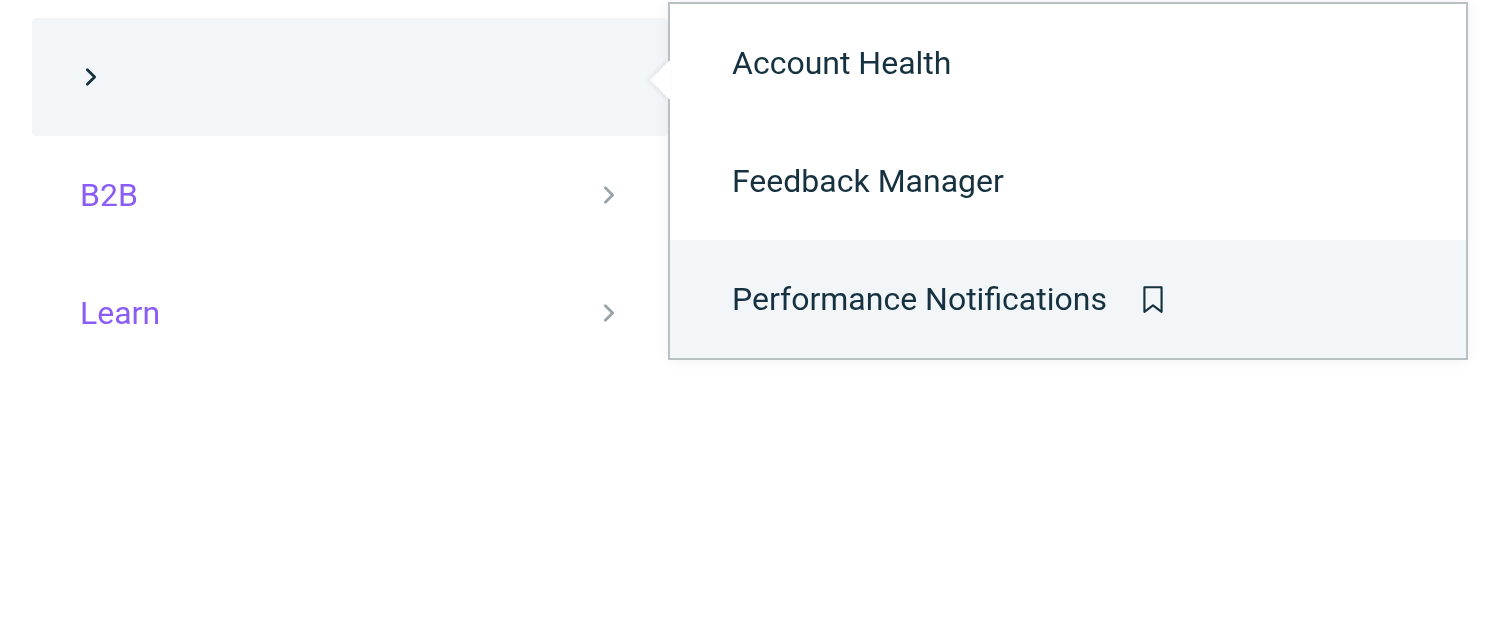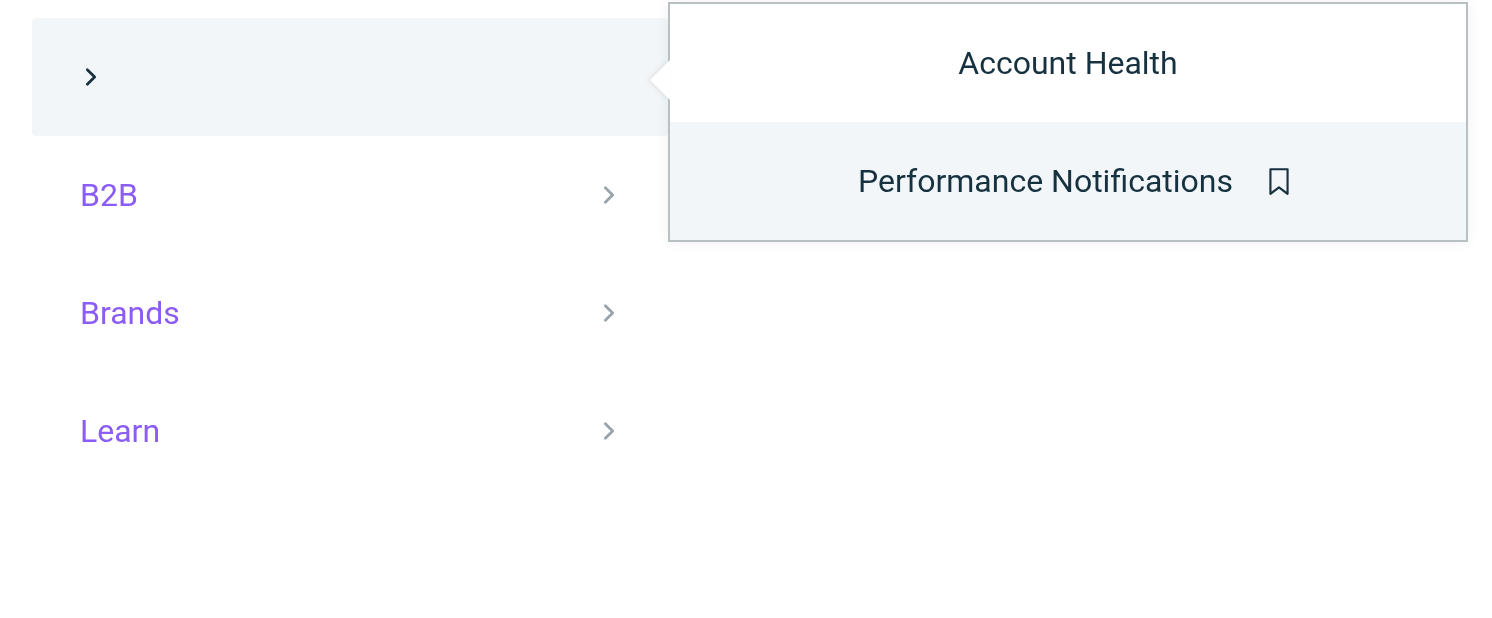--- a/index.html
+++ b/index.html
@@ -52,21 +52,21 @@
       left: 668px;
       top: 2px;
       width: 800px;
       border: 2px solid #b9c0c3;
       background: #ffffff;
       box-shadow: 0 0 14px rgba(0,0,0,0.06);
     }
     .flyout-item {
       display: flex;
       align-items: center;
-      justify-content: center;
+      justify-content: flex-start;
       height: 118px;
       padding: 0 62px 0 62px;
       cursor: pointer;
     }
     .flyout-item:last-child {
       padding-right: 48px;
       gap: 33px;
     }
     .flyout-item.hovered {
       background: #f2f6f8;
@@ -109,47 +109,42 @@
 
   <div class="sidebar-item">
     <span class="label">B2B</span>
     <span class="chevron chevron-muted">
       <svg viewBox="0 0 24 24" fill="none">
           <path d="M8 4 L16 12 L8 20" stroke-width="3" stroke-linecap="round" stroke-linejoin="round"></path>
         </svg>
     </span>
   </div>
 
-  <div class="sidebar-item">
-    <span class="label">Brands</span>
-    <span class="chevron chevron-muted">
-      <svg viewBox="0 0 24 24" fill="none">
-          <path d="M8 4 L16 12 L8 20" stroke-width="3" stroke-linecap="round" stroke-linejoin="round"></path>
-        </svg>
-    </span>
-  </div>
 
   <div class="sidebar-item">
     <span class="label">Learn</span>
     <span class="chevron chevron-muted">
       <svg viewBox="0 0 24 24" fill="none">
           <path d="M8 4 L16 12 L8 20" stroke-width="3" stroke-linecap="round" stroke-linejoin="round"></path>
         </svg>
     </span>
   </div>
 
 </div>
 
 <div class="flyout">
   <div class="arrow-pointer"></div>
 
   <div class="flyout-item">
     <span class="label">Account Health</span>
   </div>
 
+  <div class="flyout-item">
+    <span class="label">Feedback Manager</span>
+  </div>
 
 
 
   <div class="flyout-item hovered">
     <span class="label">Performance Notifications</span>
     <span class="bookmark-icon">
       <svg viewBox="0 0 24 28" fill="none">
         <path d="M4 3 H20 V26 L12 20 L4 26 Z" stroke="#16313f" stroke-width="2" stroke-linejoin="round" fill="none"></path>
       </svg>
     </span>

